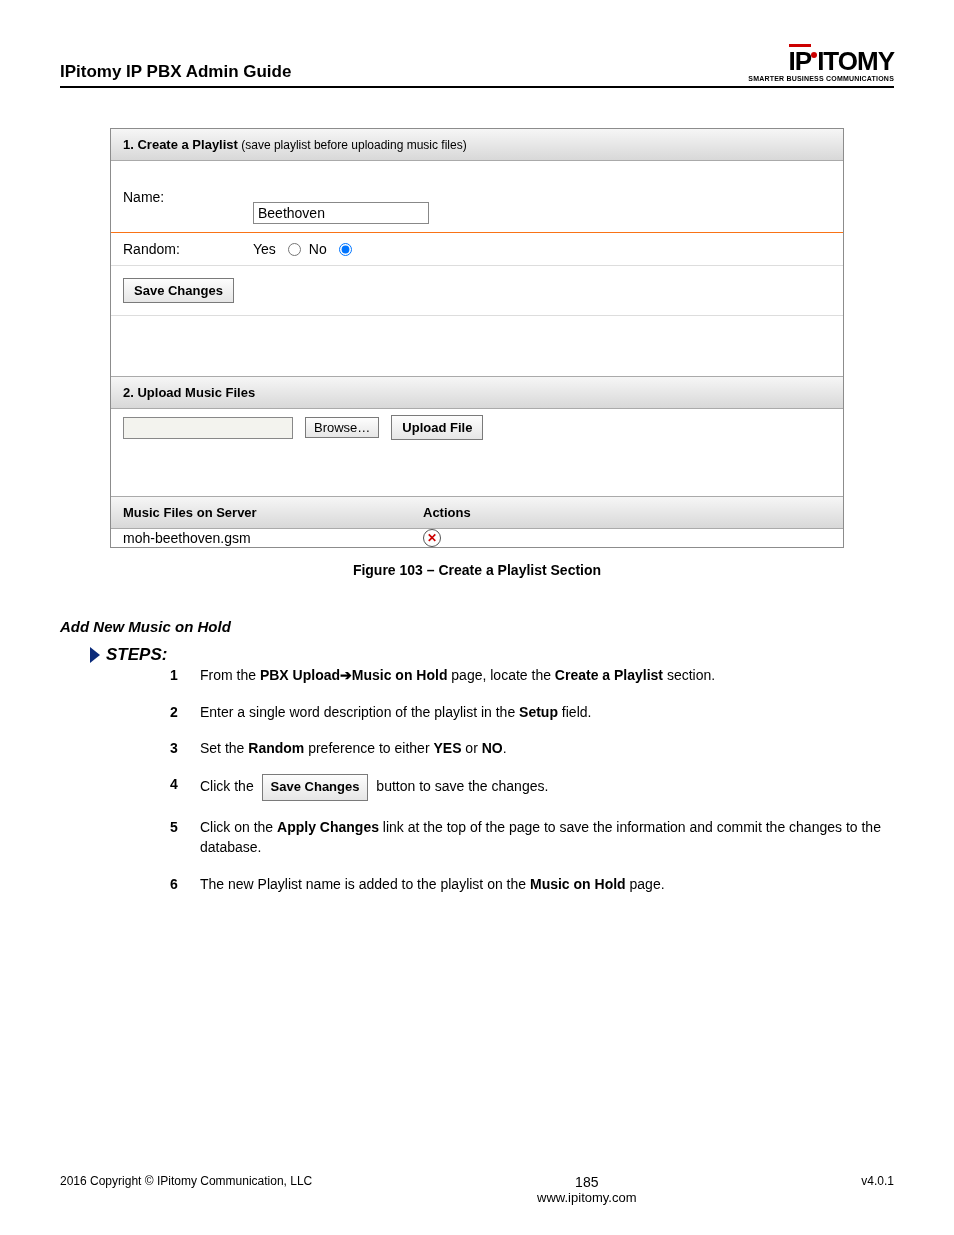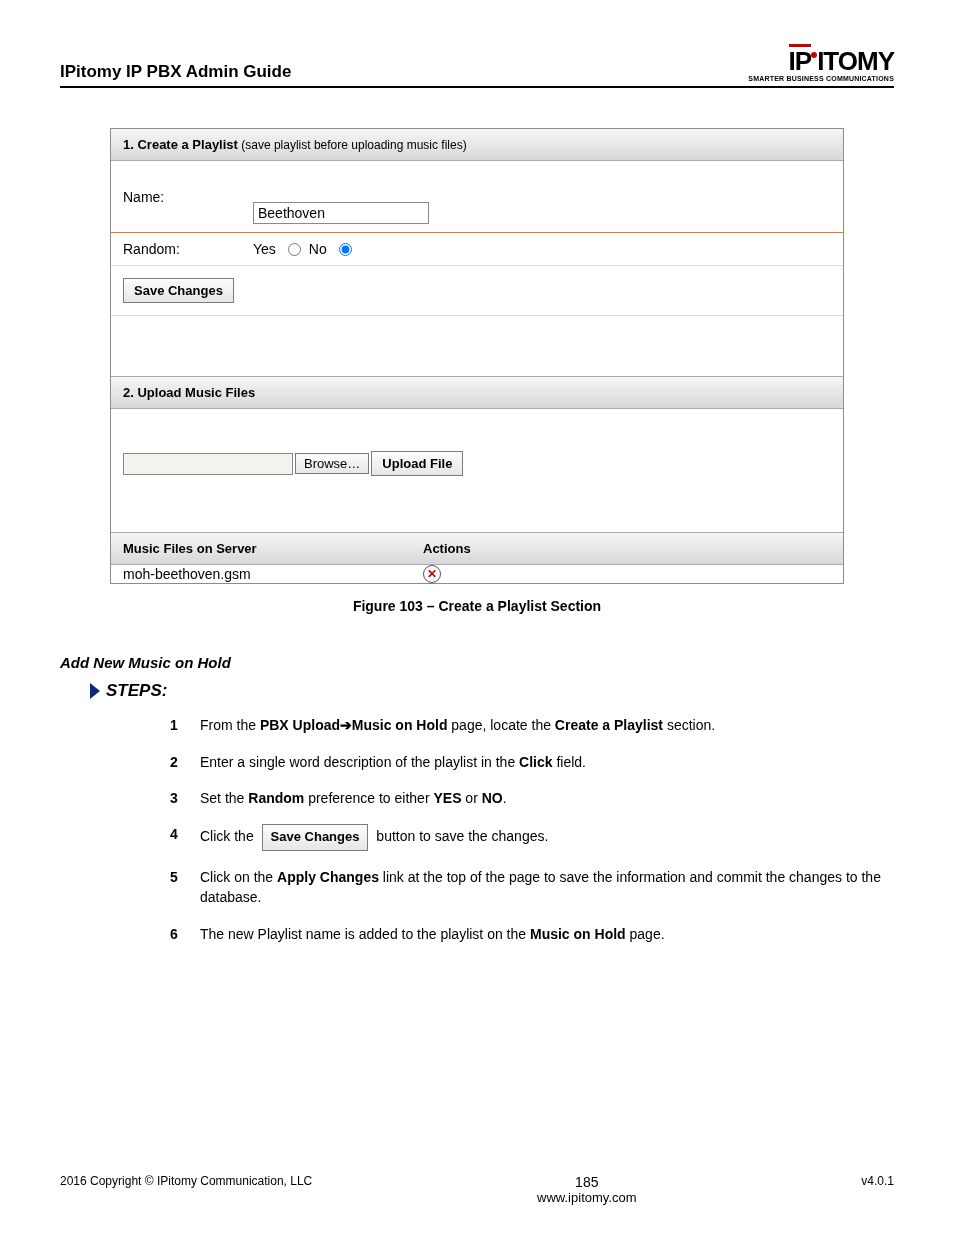--- a/index.html
+++ b/index.html
@@ -108,22 +108,21 @@
     border: 1px solid #7a7a7a;
     cursor: pointer;
   }
   .btn.small { font-weight: normal; padding: 2px 8px; font-size: 13px; }
   .save-section { padding: 12px; border-bottom: 1px solid #ddd; }
   .spacer { height: 60px; }
   .file-row {
     display:flex;
     align-items:center;
     padding: 6px 12px;
-    gap: 2px;
-    margin-top: 36px;
+    gap: 12px;
   }
   .file-display {
     flex: 0 0 170px;
     height: 22px;
     border: 1px solid #888;
     background: #f3f3ee;
   }
   .table-header {
     display:flex;
     background: linear-gradient(#f6f6f6, #d8d8d8);
@@ -167,21 +166,20 @@
     font-weight: bold;
     margin-bottom: 10px;
   }
   .steps-label {
     display:flex;
     align-items:center;
     font-size: 17px;
     font-style: italic;
     font-weight: bold;
     margin-left: 30px;
-    margin-bottom: 14px;
   }
   .steps-label .arrow-icon {
     width: 0; height: 0;
     border-top: 8px solid transparent;
     border-bottom: 8px solid transparent;
     border-left: 10px solid #0a2a7a;
     margin-right: 6px;
   }
   .steps-list {
     list-style: none;
@@ -303,21 +301,21 @@
   <div class="steps-label">
     <span class="arrow-icon"></span>
     <span>STEPS:</span>
   </div>
 
   <ol class="steps-list">
     <li>
       <span>From the </span><strong>PBX Upload</strong><strong class="nav-arrow">➔</strong><strong>Music on Hold</strong><span> page, locate the </span><strong>Create a Playlist</strong><span> section.</span>
     </li>
     <li>
-      <span>Enter a single word description of the playlist in the </span><strong>Click</strong><span> field.</span>
+      <span>Enter a single word description of the playlist in the </span><strong>Setup</strong><span> field.</span>
     </li>
     <li>
       <span>Set the </span><strong>Random</strong><span> preference to either </span><strong>YES</strong><span> or </span><strong>NO</strong><span>.</span>
     </li>
     <li>
       <span>Click the </span><span class="inline-btn">Save Changes</span><span> button to save the changes.</span>
     </li>
     <li>
       <span>Click on the </span><strong>Apply Changes</strong><span> link at the top of the page to save the information and commit the changes to the database.</span>
     </li>

